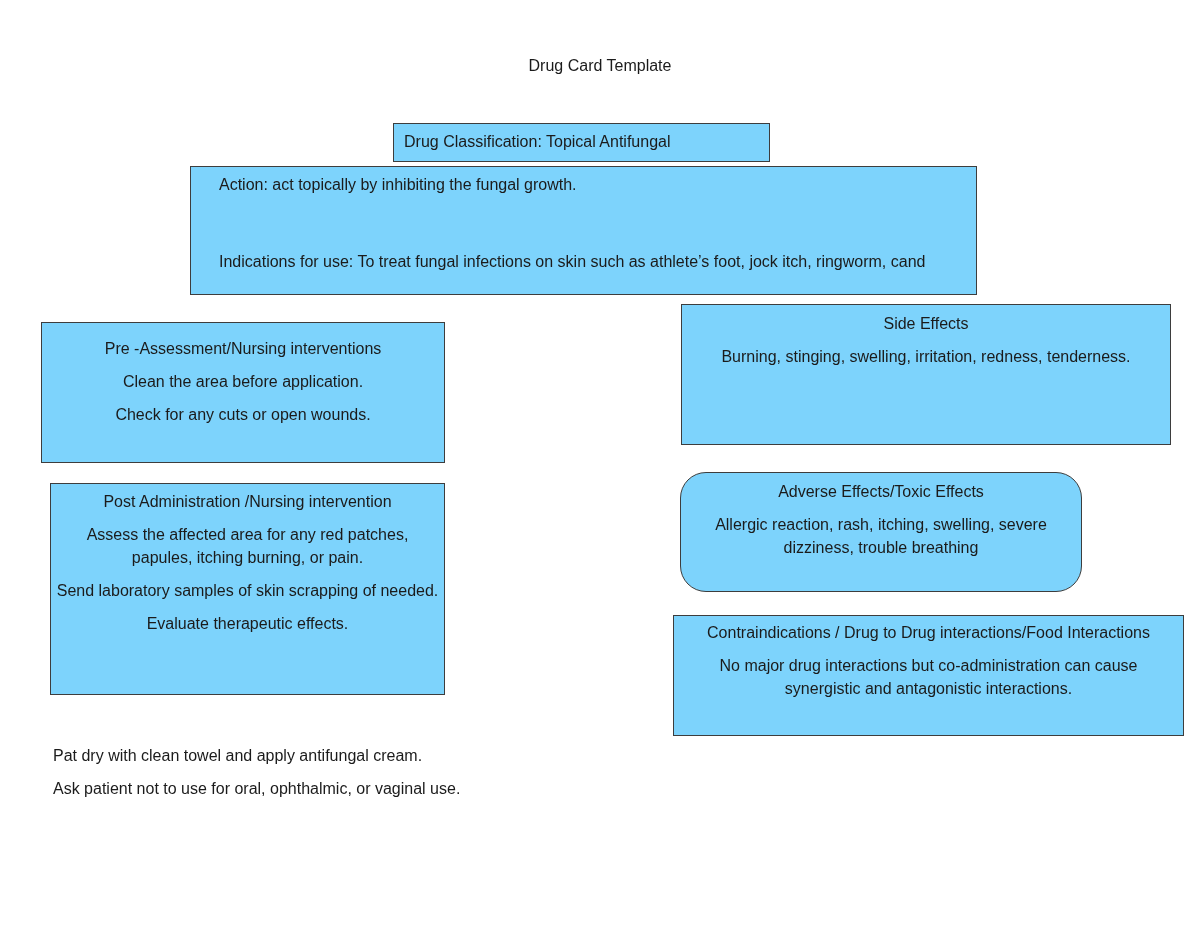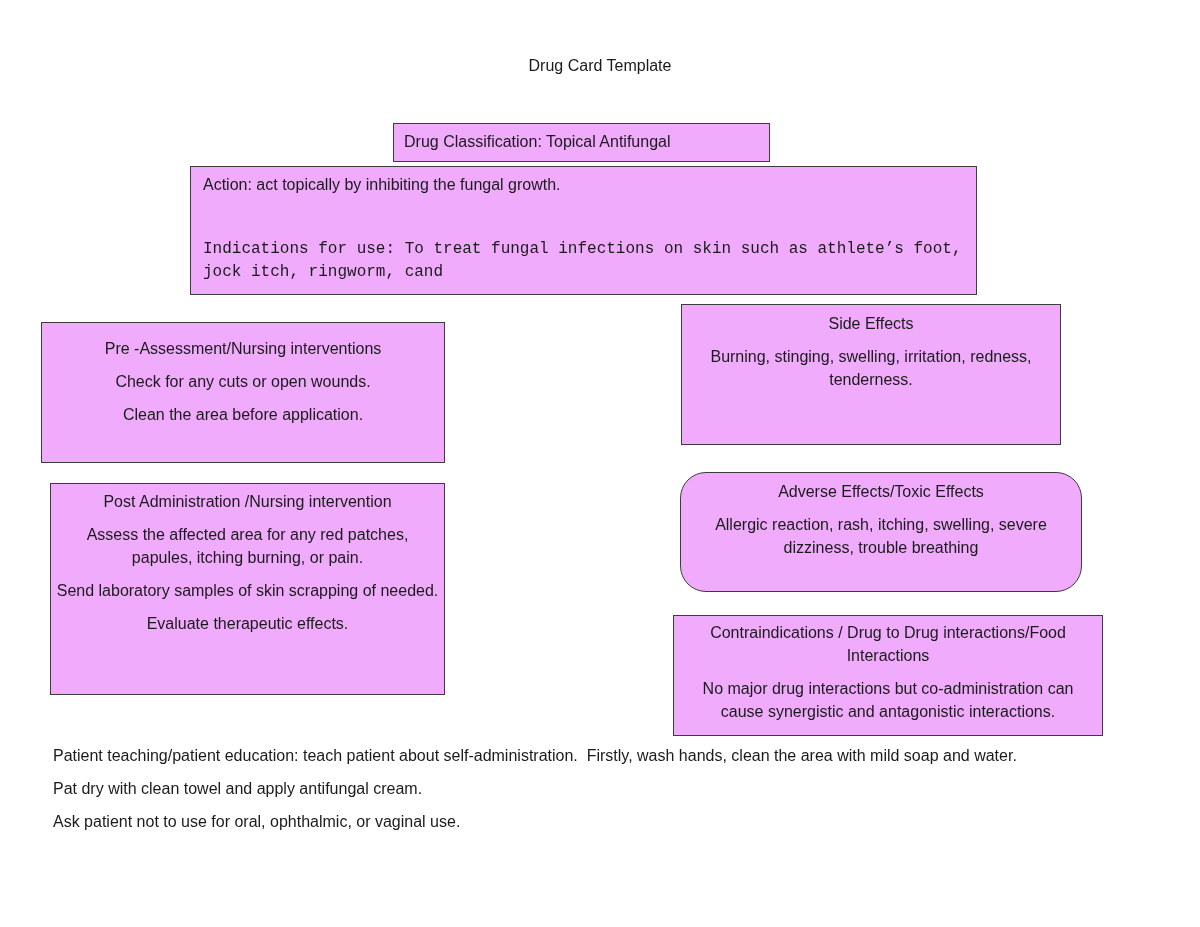--- a/index.html
+++ b/index.html
@@ -19,33 +19,33 @@
   }
   .doc-title {
     position: absolute;
     left: 0; top: 54px;
     width: 1200px;
     text-align: center;
   }
   .box {
     position: absolute;
     border: 1.5px solid #3d3d3d;
-    background: #f0abfc;
+    background: #7dd3fc;
   }
   .box p { margin: 0 0 10px 0; }
   .box p:last-child { margin-bottom: 0; }
 
   .box-classification { left: 393px; top: 123px; width: 377px; height: 39px; padding: 6px 10px; text-align: left; }
-  .box-action         { left: 190px; top: 166px; width: 787px; height: 129px; padding: 6px 12px; text-align: left; }
-  .box-action .indications { margin-top: 42px; font-family: Liberation Mono, monospace; }
+  .box-action         { left: 190px; top: 166px; width: 787px; height: 129px; padding: 6px 28px; text-align: left; }
+  .box-action .indications { margin-top: 54px; }
   .box-pre            { left: 41px;  top: 322px; width: 404px; height: 141px; padding: 14px 10px; text-align: center; }
-  .box-side           { left: 681px; top: 304px; width: 380px; height: 141px; padding: 7px 22px; text-align: center; }
+  .box-side           { left: 681px; top: 304px; width: 490px; height: 141px; padding: 7px 22px; text-align: center; }
   .box-post           { left: 50px;  top: 483px; width: 395px; height: 212px; padding: 6px 4px;  text-align: center; }
   .box-adverse        { left: 680px; top: 472px; width: 402px; height: 120px; padding: 7px 10px; text-align: center; border-radius: 26px; }
-  .box-contra         { left: 673px; top: 615px; width: 430px; height: 121px; padding: 5px 24px; text-align: center; }
+  .box-contra         { left: 673px; top: 615px; width: 511px; height: 121px; padding: 5px 24px; text-align: center; }
 
   .teaching {
     position: absolute;
     left: 53px; top: 744px;
     width: 1100px;
     text-align: left;
   }
   .teaching p {
     margin: 0 0 10px 0;
     white-space: pre-wrap;
@@ -62,22 +62,22 @@
     <p>Drug Classification: Topical Antifungal</p>
   </div>
 
   <div class="box box-action">
     <p>Action: act topically by inhibiting the fungal growth.</p>
     <p class="indications">Indications for use: To treat fungal infections on skin such as athlete’s foot, jock itch, ringworm, cand</p>
   </div>
 
   <div class="box box-pre">
     <p>Pre -Assessment/Nursing interventions</p>
+    <p>Clean the area before application.</p>
     <p>Check for any cuts or open wounds.</p>
-    <p>Clean the area before application.</p>
   </div>
 
   <div class="box box-side">
     <p>Side Effects</p>
     <p>Burning, stinging, swelling, irritation, redness, tenderness.</p>
   </div>
 
   <div class="box box-post">
     <p>Post Administration /Nursing intervention</p>
     <p>Assess the affected area for any red patches, papules, itching burning, or pain.</p>
@@ -89,18 +89,17 @@
     <p>Adverse Effects/Toxic Effects</p>
     <p>Allergic reaction, rash, itching, swelling, severe dizziness, trouble breathing</p>
   </div>
 
   <div class="box box-contra">
     <p>Contraindications / Drug to Drug interactions/Food Interactions</p>
     <p>No major drug interactions but co-administration can cause synergistic and antagonistic interactions.</p>
   </div>
 
   <div class="teaching">
-    <p>Patient teaching/patient education: teach patient about self-administration.  Firstly, wash hands, clean the area with mild soap and water.</p>
     <p>Pat dry with clean towel and apply antifungal cream.</p>
     <p>Ask patient not to use for oral, ophthalmic, or vaginal use.</p>
   </div>
 
 </div>
 
 </body></html>

